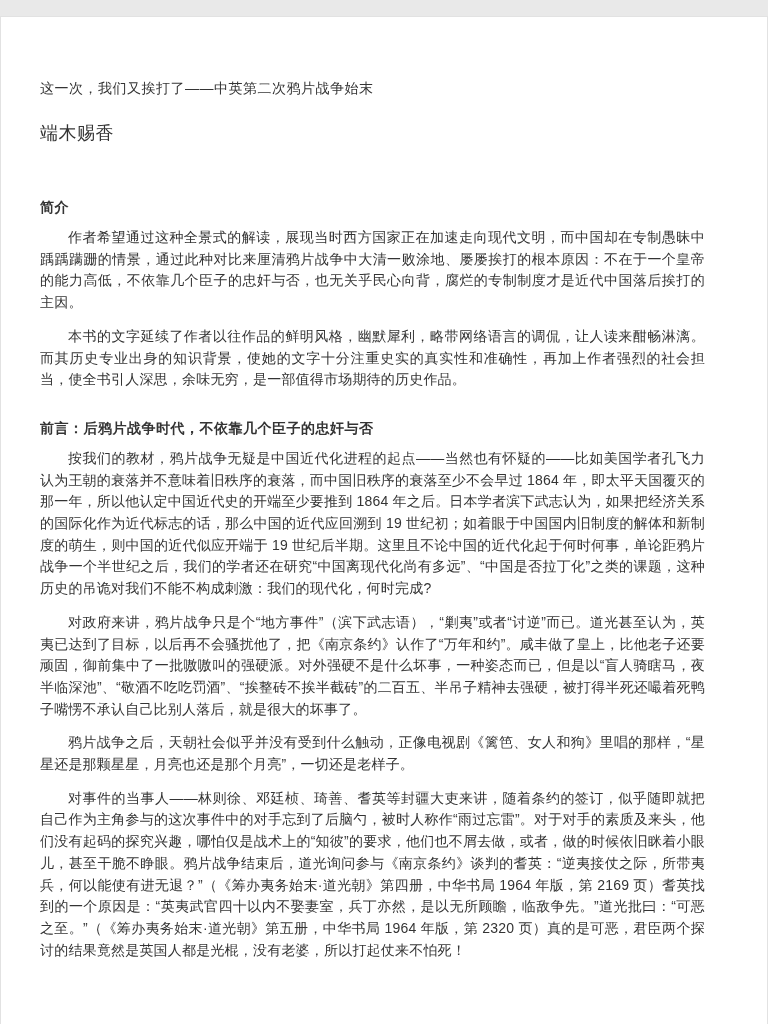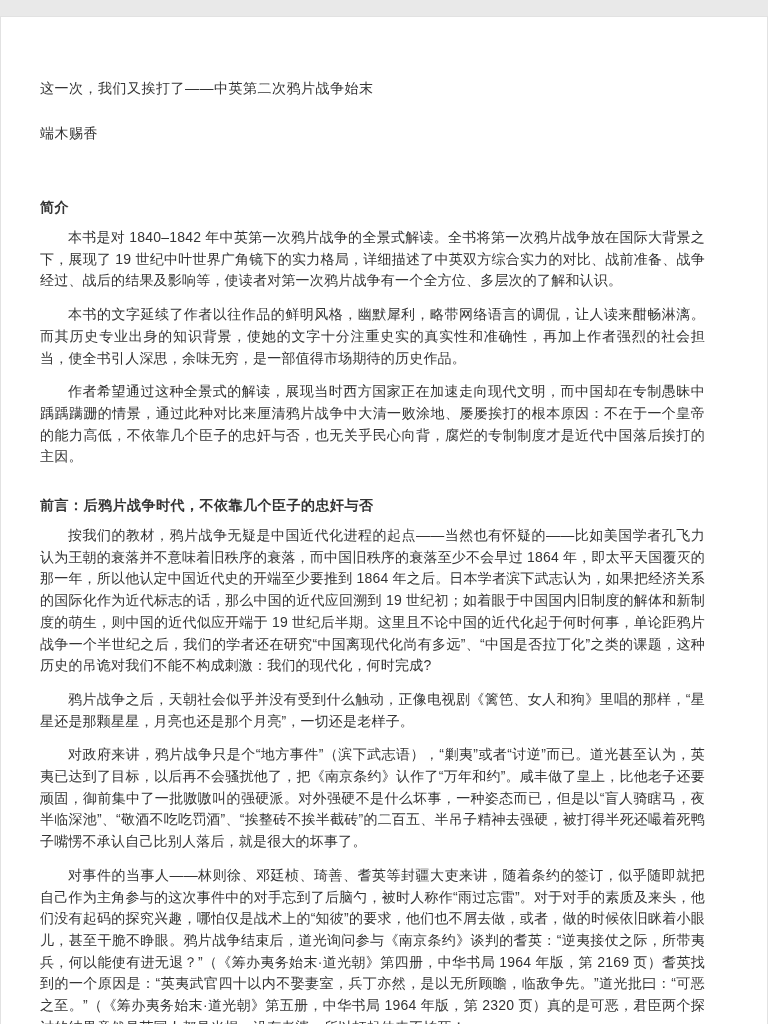--- a/index.html
+++ b/index.html
@@ -22,21 +22,21 @@
     overflow: hidden;
   }
   .doc-title {
     font-size: 14px;
     font-weight: normal;
     line-height: 22px;
     margin: 0 0 23px 0;
     letter-spacing: 0.5px;
   }
   .doc-author {
-    font-size: 14px;
+    font-size: 18px;
     line-height: 22px;
     margin: 0 0 52px 0;
     letter-spacing: 0.5px;
   }
   .sec-heading {
     font-size: 14px;
     font-weight: bold;
     line-height: 22px;
     margin: 0 0 9px 0;
     letter-spacing: 0.5px;
@@ -57,29 +57,28 @@
 <body>
 
 <div class="page">
 
   <h1 class="doc-title">这一次，我们又挨打了——中英第二次鸦片战争始末</h1>
 
   <p class="doc-author">端木赐香</p>
 
   <h2 class="sec-heading">简介</h2>
 
-  <p class="para">本书是对 1840–1842 年中英第一次鸦片战争的全景式解读。全书将第一次鸦片战争放在国际大背景之下，展现了 19 世纪中叶世界广角镜下的实力格局，详细描述了中英双方综合实力的对比、战前准备、战争经过、战后的结果及影响等，使读者对第一次鸦片战争有一个全方位、多层次的了解和认识。</p>
+
+  <p class="para">作者希望通过这种全景式的解读，展现当时西方国家正在加速走向现代文明，而中国却在专制愚昧中踽踽蹒跚的情景，通过此种对比来厘清鸦片战争中大清一败涂地、屡屡挨打的根本原因：不在于一个皇帝的能力高低，不依靠几个臣子的忠奸与否，也无关乎民心向背，腐烂的专制制度才是近代中国落后挨打的主因。</p>
 
   <p class="para">本书的文字延续了作者以往作品的鲜明风格，幽默犀利，略带网络语言的调侃，让人读来酣畅淋漓。而其历史专业出身的知识背景，使她的文字十分注重史实的真实性和准确性，再加上作者强烈的社会担当，使全书引人深思，余味无穷，是一部值得市场期待的历史作品。</p>
-
-  <p class="para">作者希望通过这种全景式的解读，展现当时西方国家正在加速走向现代文明，而中国却在专制愚昧中踽踽蹒跚的情景，通过此种对比来厘清鸦片战争中大清一败涂地、屡屡挨打的根本原因：不在于一个皇帝的能力高低，不依靠几个臣子的忠奸与否，也无关乎民心向背，腐烂的专制制度才是近代中国落后挨打的主因。</p>
 
   <h2 class="sec-heading preface">前言：后鸦片战争时代，不依靠几个臣子的忠奸与否</h2>
 
   <p class="para">按我们的教材，鸦片战争无疑是中国近代化进程的起点——当然也有怀疑的——比如美国学者孔飞力认为王朝的衰落并不意味着旧秩序的衰落，而中国旧秩序的衰落至少不会早过 1864 年，即太平天国覆灭的那一年，所以他认定中国近代史的开端至少要推到 1864 年之后。日本学者滨下武志认为，如果把经济关系的国际化作为近代标志的话，那么中国的近代应回溯到 19 世纪初；如着眼于中国国内旧制度的解体和新制度的萌生，则中国的近代似应开端于 19 世纪后半期。这里且不论中国的近代化起于何时何事，单论距鸦片战争一个半世纪之后，我们的学者还在研究“中国离现代化尚有多远”、“中国是否拉丁化”之类的课题，这种历史的吊诡对我们不能不构成刺激：我们的现代化，何时完成?</p>
 
+  <p class="para">对政府来讲，鸦片战争只是个“地方事件”（滨下武志语），“剿夷”或者“讨逆”而已。道光甚至认为，英夷已达到了目标，以后再不会骚扰他了，把《南京条约》认作了“万年和约”。咸丰做了皇上，比他老子还要顽固，御前集中了一批嗷嗷叫的强硬派。对外强硬不是什么坏事，一种姿态而已，但是以“盲人骑瞎马，夜半临深池”、“敬酒不吃吃罚酒”、“挨整砖不挨半截砖”的二百五、半吊子精神去强硬，被打得半死还嘬着死鸭子嘴愣不承认自己比别人落后，就是很大的坏事了。</p>
+
   <p class="para">鸦片战争之后，天朝社会似乎并没有受到什么触动，正像电视剧《篱笆、女人和狗》里唱的那样，“星星还是那颗星星，月亮也还是那个月亮”，一切还是老样子。</p>
-
-  <p class="para">对政府来讲，鸦片战争只是个“地方事件”（滨下武志语），“剿夷”或者“讨逆”而已。道光甚至认为，英夷已达到了目标，以后再不会骚扰他了，把《南京条约》认作了“万年和约”。咸丰做了皇上，比他老子还要顽固，御前集中了一批嗷嗷叫的强硬派。对外强硬不是什么坏事，一种姿态而已，但是以“盲人骑瞎马，夜半临深池”、“敬酒不吃吃罚酒”、“挨整砖不挨半截砖”的二百五、半吊子精神去强硬，被打得半死还嘬着死鸭子嘴愣不承认自己比别人落后，就是很大的坏事了。</p>
 
   <p class="para">对事件的当事人——林则徐、邓廷桢、琦善、耆英等封疆大吏来讲，随着条约的签订，似乎随即就把自己作为主角参与的这次事件中的对手忘到了后脑勺，被时人称作“雨过忘雷”。对于对手的素质及来头，他们没有起码的探究兴趣，哪怕仅是战术上的“知彼”的要求，他们也不屑去做，或者，做的时候依旧眯着小眼儿，甚至干脆不睁眼。鸦片战争结束后，道光询问参与《南京条约》谈判的耆英：“逆夷接仗之际，所带夷兵，何以能使有进无退？”（《筹办夷务始末·道光朝》第四册，中华书局 1964 年版，第 2169 页）耆英找到的一个原因是：“英夷武官四十以内不娶妻室，兵丁亦然，是以无所顾瞻，临敌争先。”道光批曰：“可恶之至。”（《筹办夷务始末·道光朝》第五册，中华书局 1964 年版，第 2320 页）真的是可恶，君臣两个探讨的结果竟然是英国人都是光棍，没有老婆，所以打起仗来不怕死！</p>
 
 </div>
 
 </body></html>

